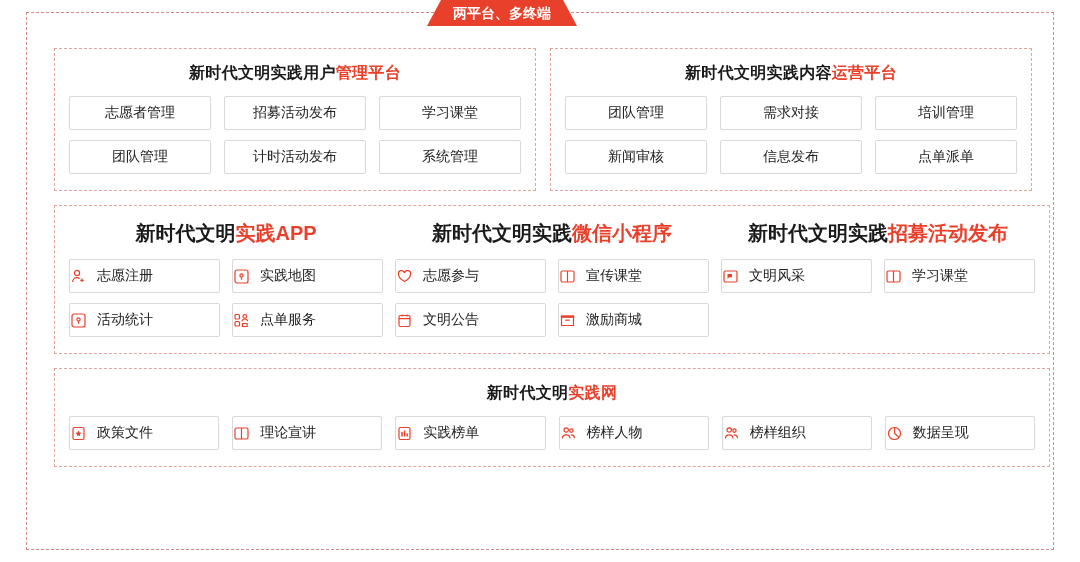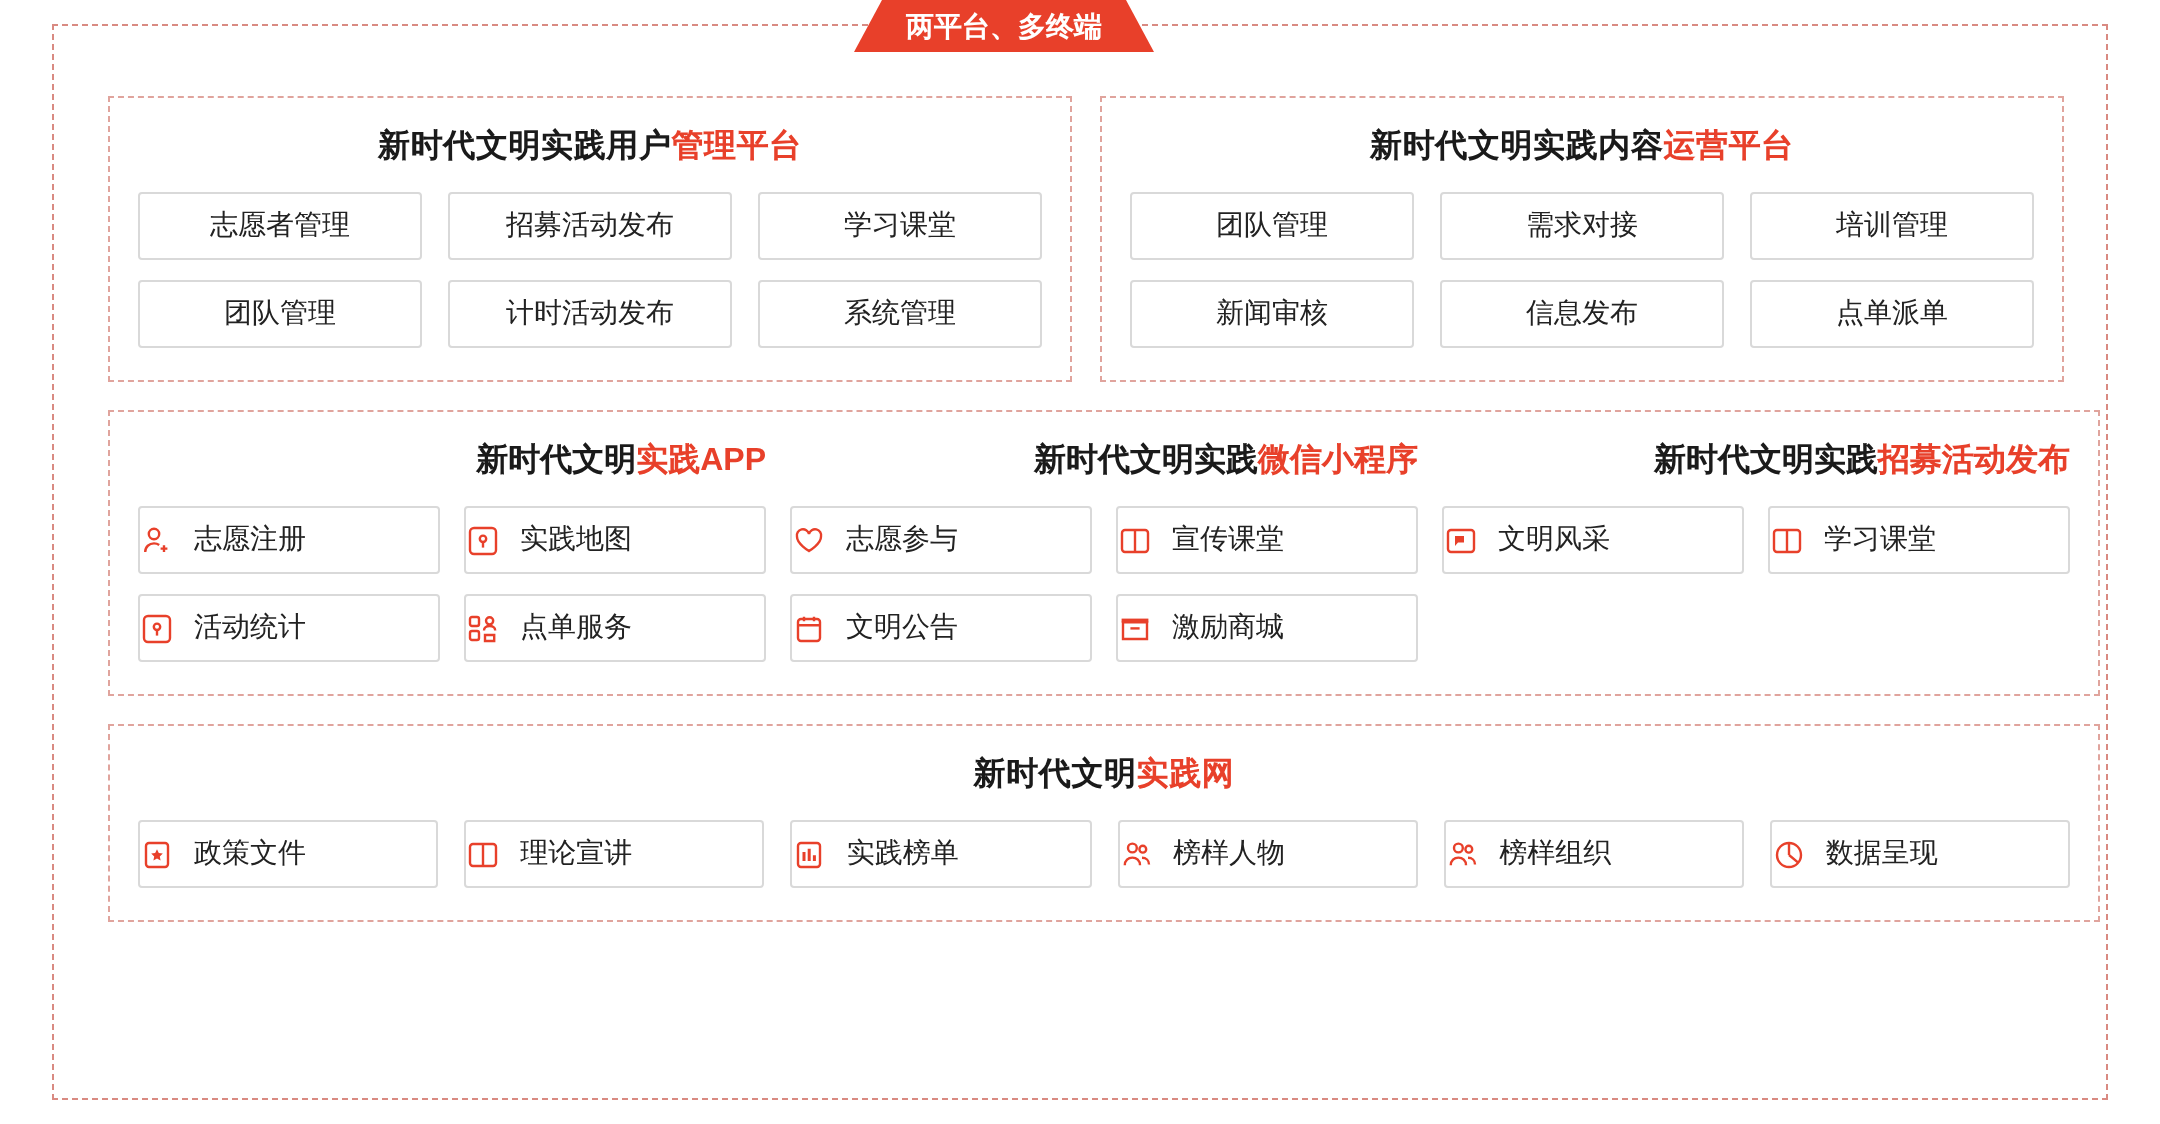--- a/index.html
+++ b/index.html
@@ -119,22 +119,22 @@
   .cell .ico svg { display: block; }
   .cell .lbl { font-size: 14px; }
 
   
   .group-titles {
     display: grid;
     grid-template-columns: repeat(3, 1fr);
     gap: 12px;
   }
   .group-title {
-    text-align: right;
-    font-size: 16px;
+    text-align: center;
+    font-size: 20px;
     font-weight: bold;
     color: #1a1a1a;
   }
   .group-title .hl { color: #e8402a; }
 
   .grid-3groups {
     display: grid;
     grid-template-columns: repeat(6, 1fr);
     gap: 10px 12px;
   }

